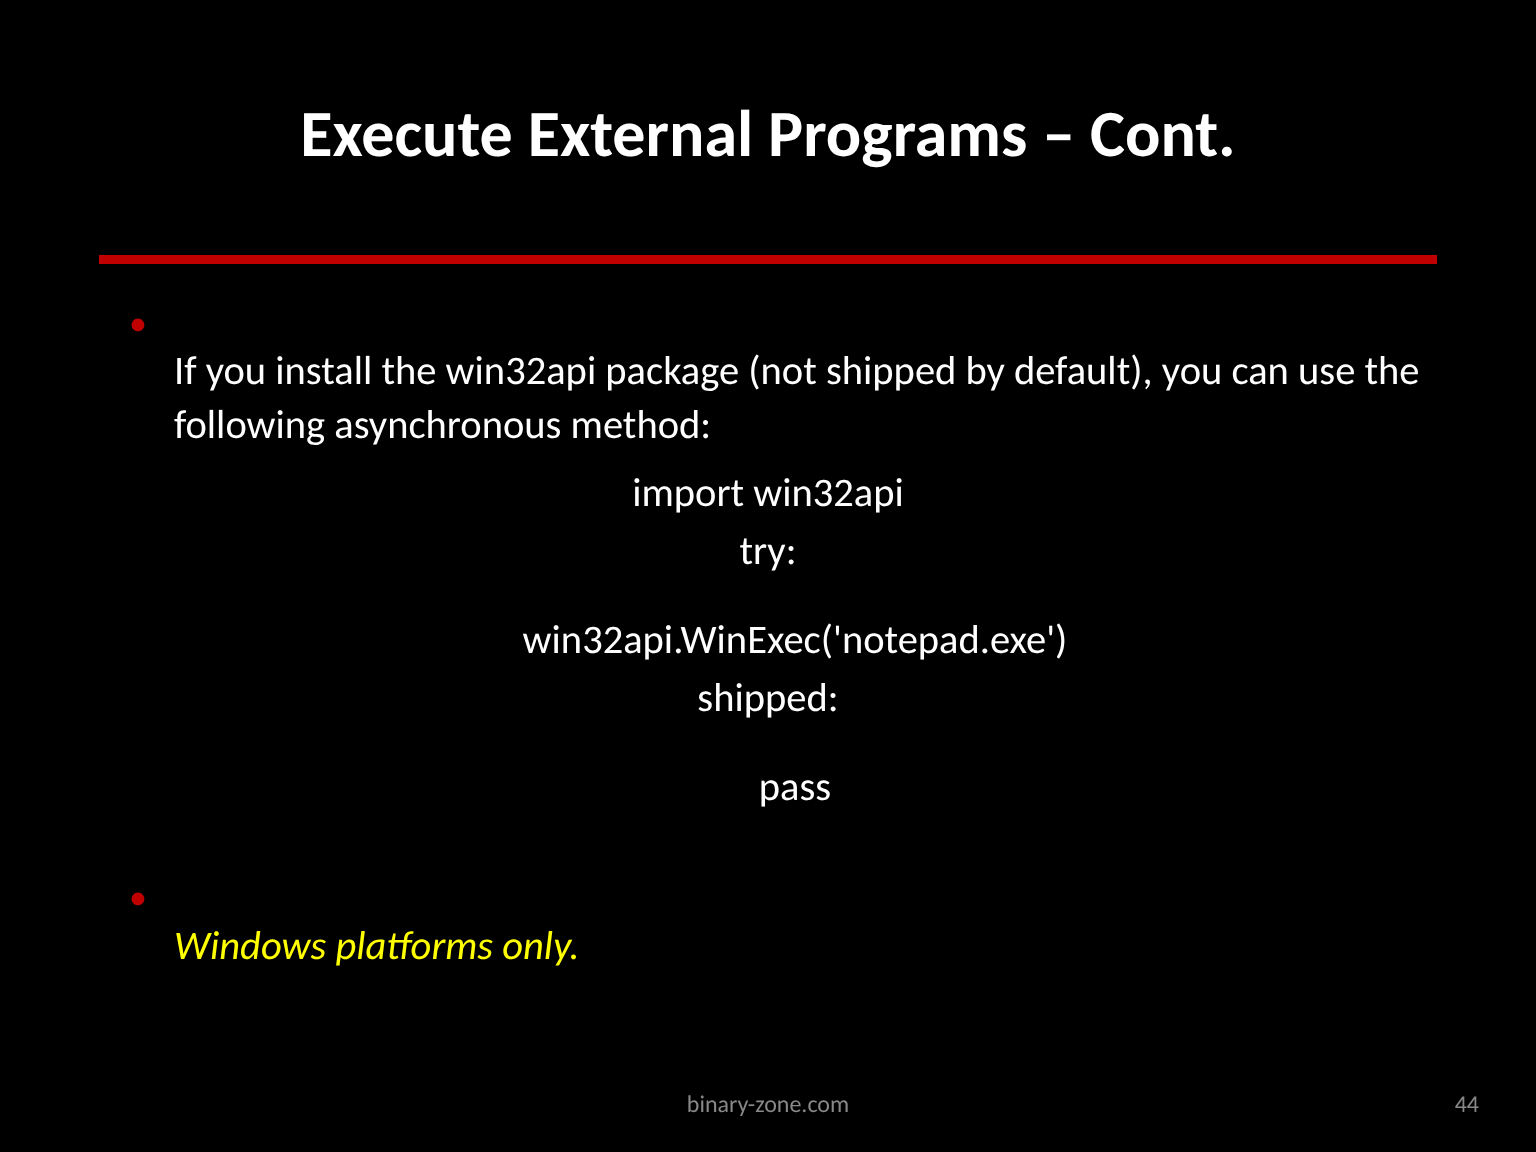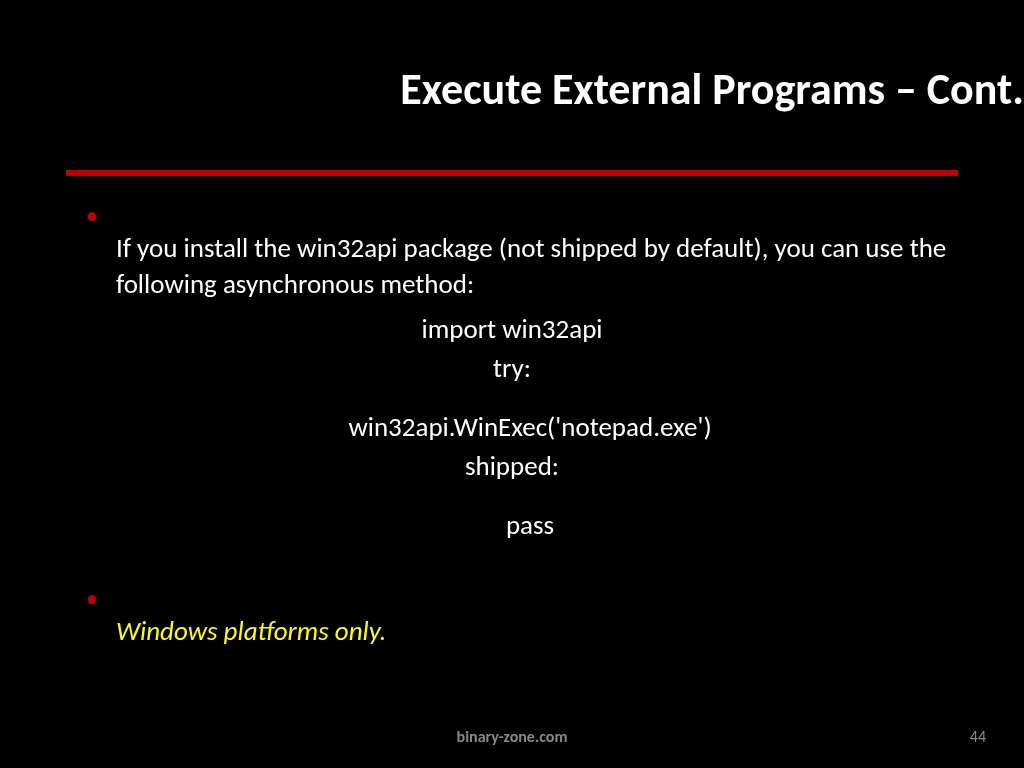--- a/index.html
+++ b/index.html
@@ -17,21 +17,21 @@
     width: 1024px;
     height: 768px;
     position: relative;
     box-sizing: border-box;
   }
   .title {
     position: absolute;
     top: 62px;
     left: 0;
     width: 100%;
-    text-align: right;
+    text-align: center;
     font-size: 44px;
     font-weight: 700;
     color: #fff;
   }
   .divider {
     position: absolute;
     top: 170px;
     left: 66px;
     width: 892px;
     height: 6px;
@@ -79,21 +79,20 @@
     height: 36px;
   }
   .footer-center {
     position: absolute;
     bottom: 22px;
     left: 0;
     width: 100%;
     text-align: center;
     font-size: 16px;
     color: #888;
-    font-weight: bold;
   }
   .footer-right {
     position: absolute;
     bottom: 22px;
     right: 38px;
     font-size: 16px;
     color: #888;
   }
 </style>
 </head>

